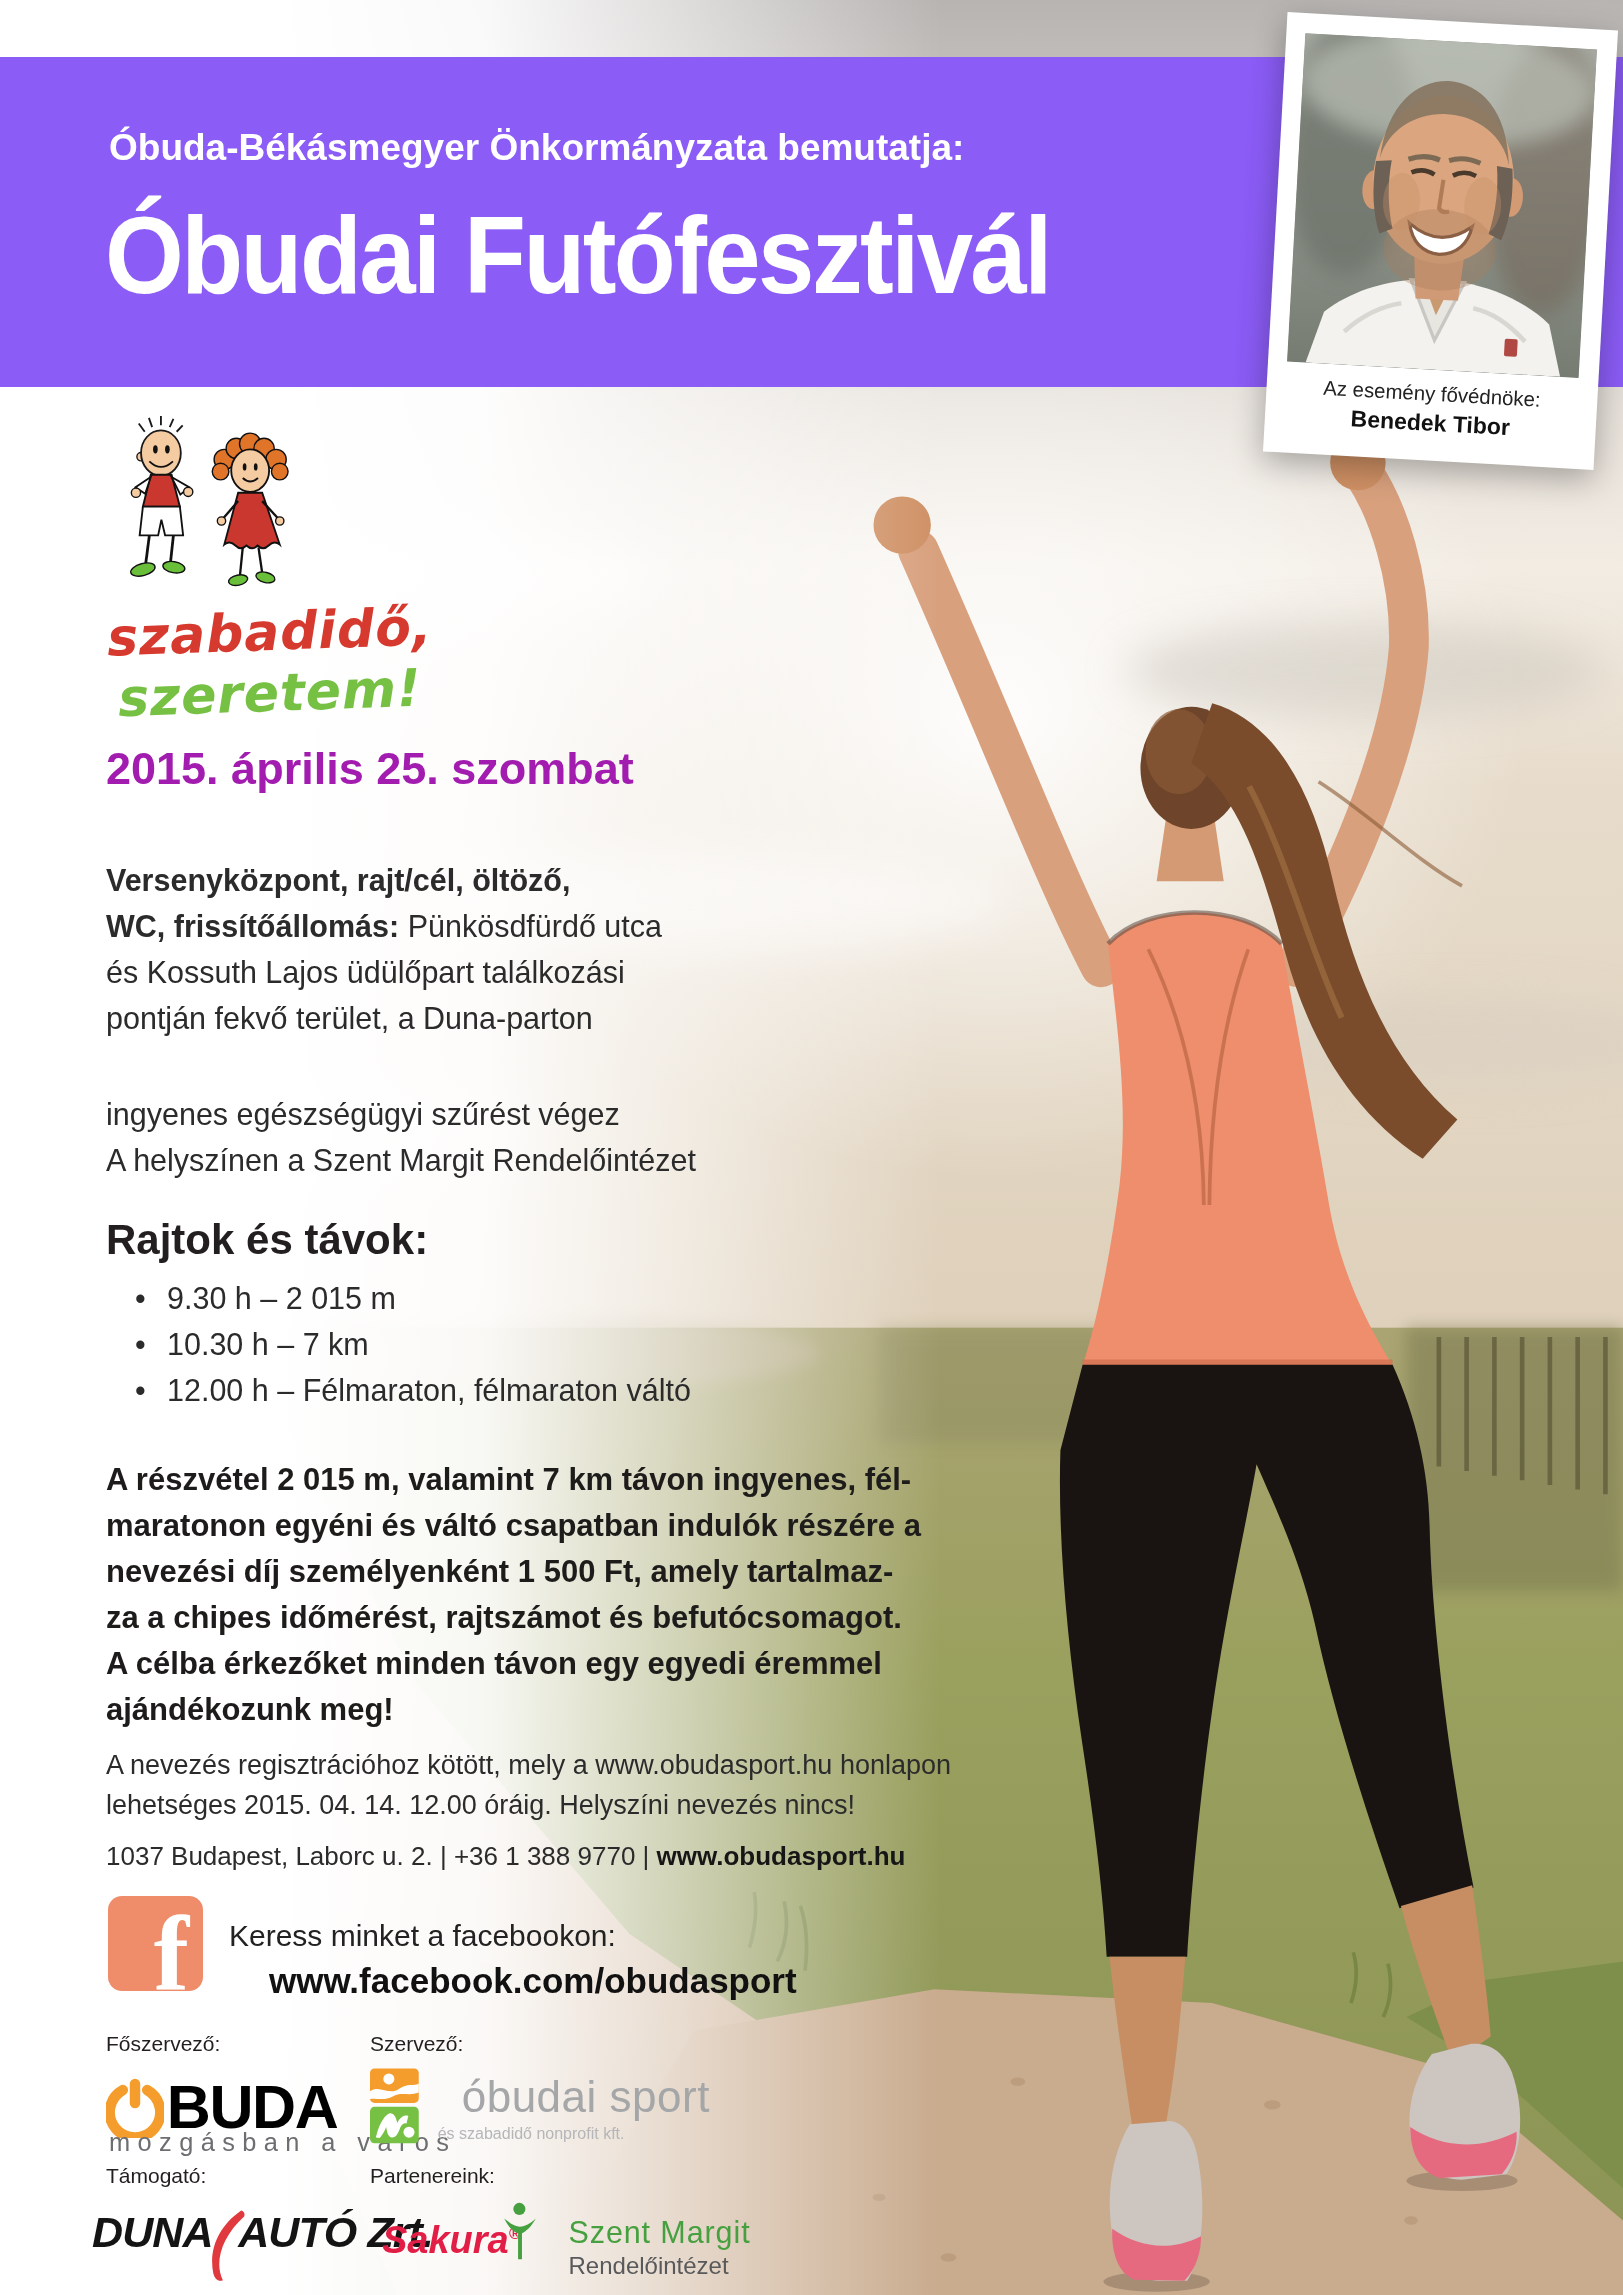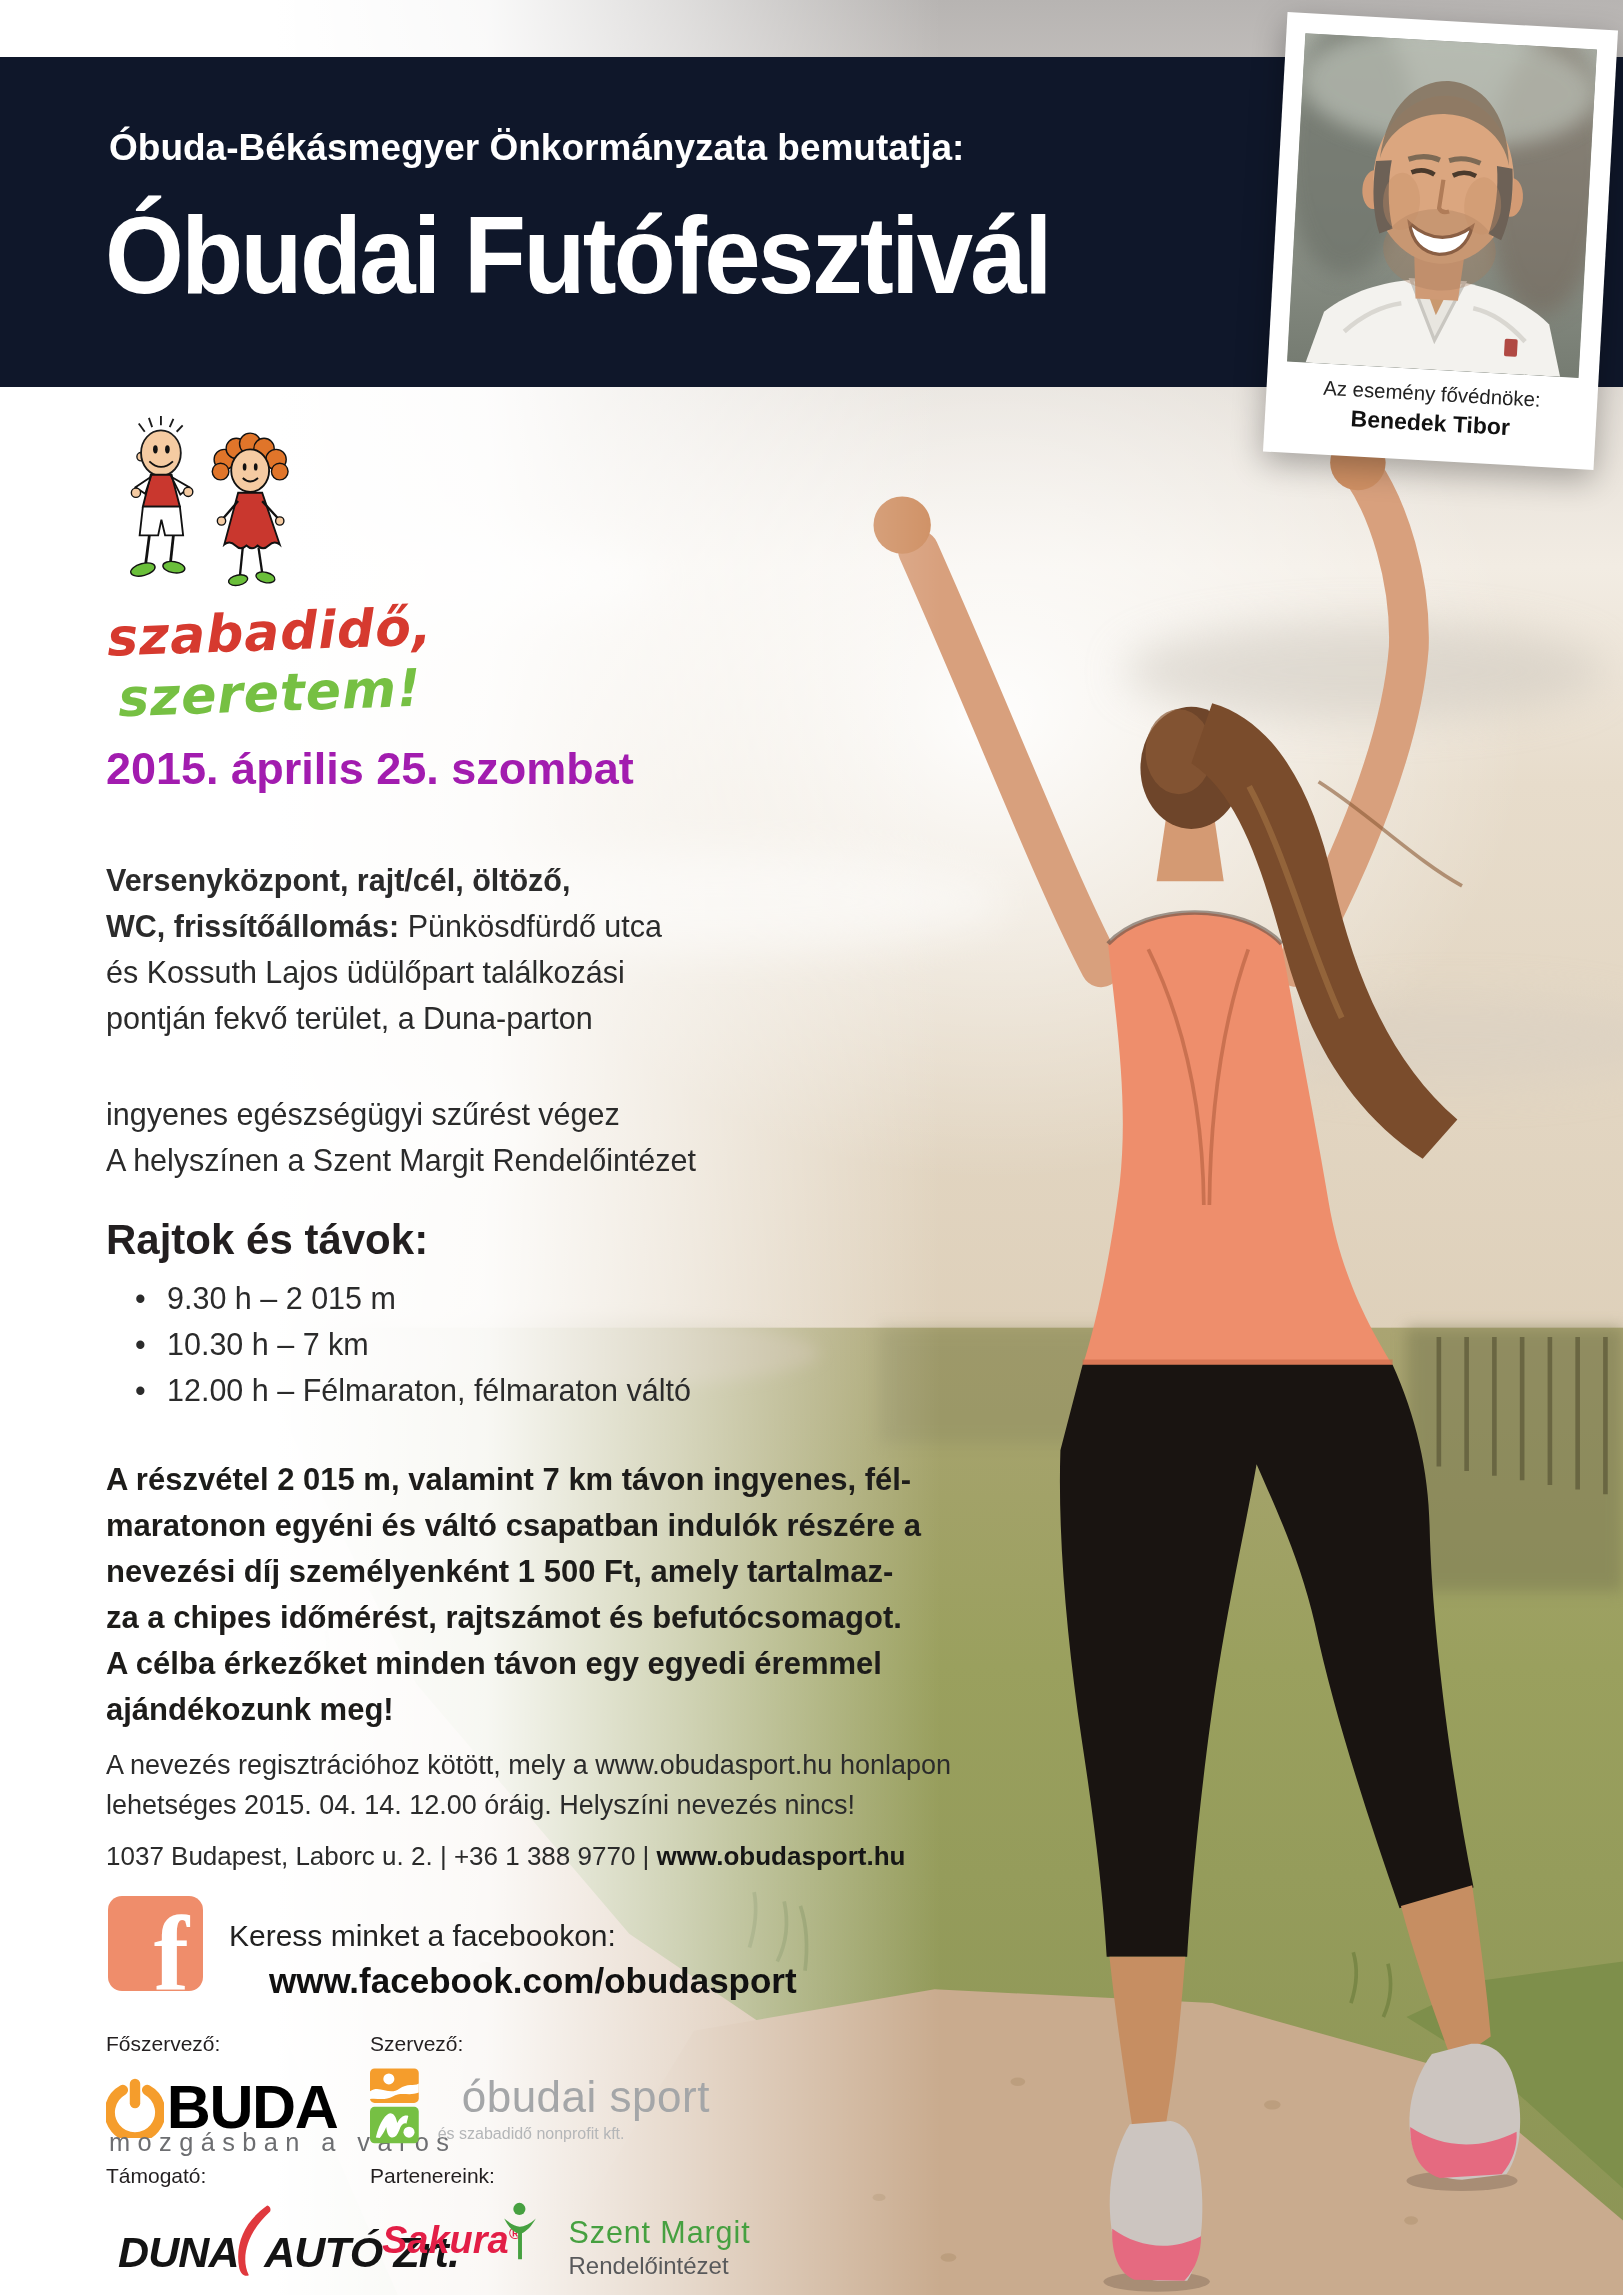--- a/index.html
+++ b/index.html
@@ -11,21 +11,21 @@
 
   
   .bg{position:absolute;inset:0;width:1623px;height:2295px;}
   .white-fade{
     position:absolute;inset:0;
     background:linear-gradient(90deg,#ffffff 0%,#ffffff 17%,rgba(255,255,255,.92) 30%,
                rgba(255,255,255,.55) 42%,rgba(255,255,255,0) 58%);
   }
 
   
-  .band{position:absolute;left:0;top:57px;width:1623px;height:330px;background:#0f172a;text-align:center;}
+  .band{position:absolute;left:0;top:57px;width:1623px;height:330px;background:#8b5cf6;text-align:center;}
   .kicker{position:absolute;left:109px;top:70px;font-size:37px;font-weight:bold;color:#fff;letter-spacing:0;}
   .title{
     position:absolute;left:105px;top:139px;font-size:109px;font-weight:bold;color:#fff;
     letter-spacing:-2.8px;white-space:nowrap;transform:scaleX(.93);transform-origin:left top;line-height:1.1;
   }
 
   
   .polaroid{
     position:absolute;left:1275px;top:21px;width:331px;height:440px;background:#fff;
     transform:rotate(3.2deg);transform-origin:center;box-shadow:0 10.2px 32px rgba(0,0,0,.30);
@@ -73,21 +73,21 @@
 
   .obuda{position:absolute;left:106px;top:2072px;display:flex;align-items:center;}
   .obuda .word{font-size:61px;font-weight:bold;color:#000000;letter-spacing:-1.4px;margin-left:2.8px;}
   .obuda-tag{position:absolute;left:109px;top:2128px;font-size:25.4px;color:#6d6e71;letter-spacing:7.4px;}
 
   .osport{position:absolute;left:370px;top:2068px;display:flex;align-items:center;}
   .osport .txt{margin-left:15.7px;}
   .osport .t1{font-size:44px;color:#a4a6a8;letter-spacing:0.5px;margin-left:24px;}
   .osport .t2{font-size:16px;color:#b4b6b8;margin-top:2.8px;}
 
-  .duna{position:absolute;left:118px;top:2208px;display:flex;align-items:flex-end;height:69px;}
+  .duna{position:absolute;left:92px;top:2208px;display:flex;align-items:flex-start;height:69px;}
   .duna .t{font-style:italic;font-weight:bold;font-size:43px;color:#141414;letter-spacing:-0.9px;white-space:nowrap;}
   .duna svg{margin:0 -12px 0 -6.5px;}
 
   .sakura{position:absolute;left:382px;top:2219px;font-style:italic;font-weight:bold;font-size:38px;color:#e31e46;}
   .sakura sup{font-size:16.7px;}
   .szm{position:absolute;left:499px;top:2202px;display:flex;align-items:flex-start;gap:24px;}
   .szm .txt{margin-left:6.5px;margin-top:13px;}
   .szm .t1{font-size:30.5px;color:#46a040;letter-spacing:0.9px;}
   .szm .t2{font-size:24px;color:#58595b;margin-top:2px;}
 </style>

